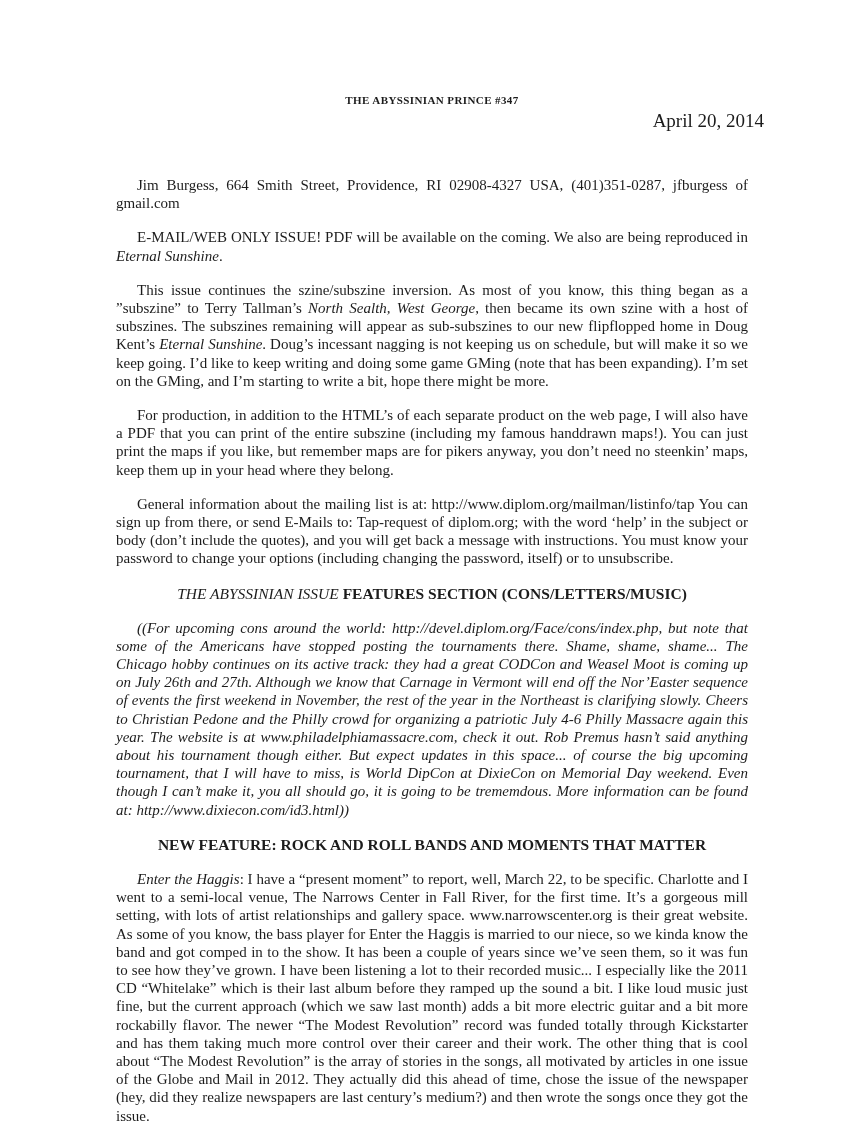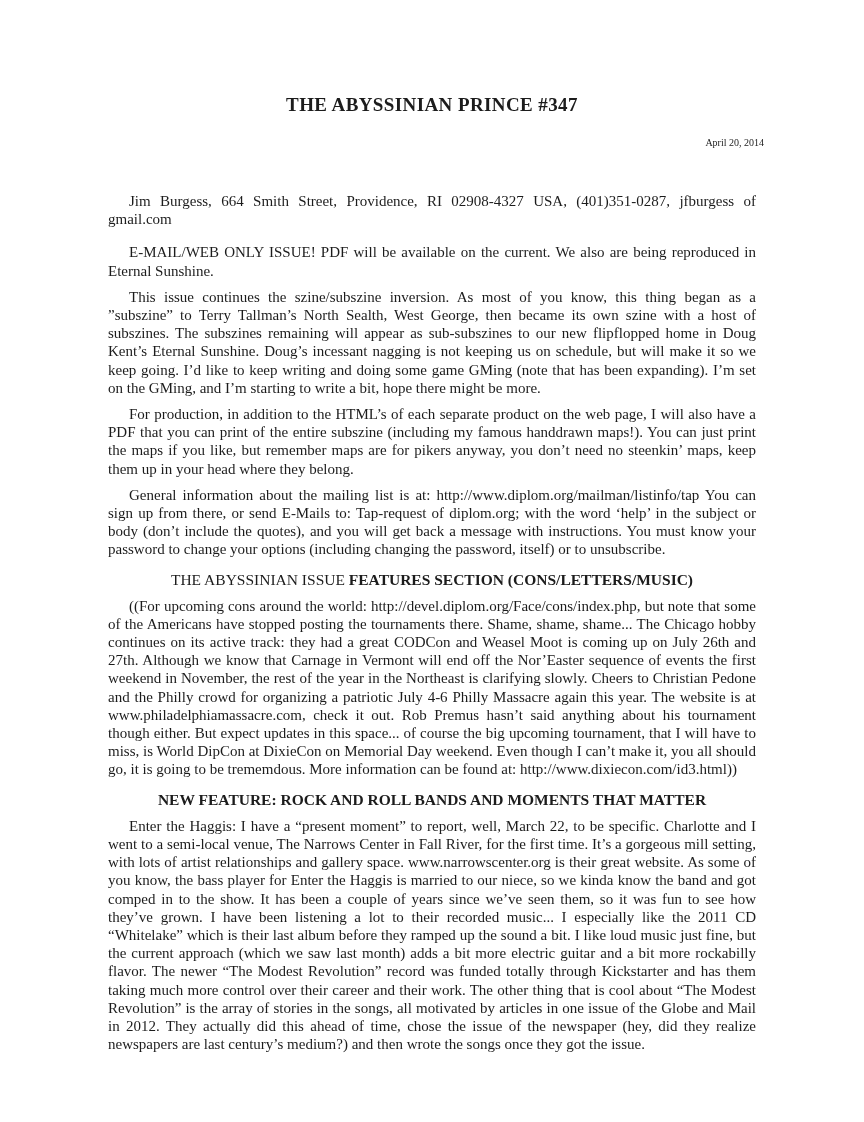--- a/index.html
+++ b/index.html
@@ -15,65 +15,65 @@
     font-family: "Liberation Serif", "DejaVu Serif", serif;
     overflow: hidden;
   }
   .page {
     position: absolute;
     left: 100px;
     top: 94px;
     width: 664px;
   }
   .doc-title {
-    font-size: 19px;
+    font-size: 11px;
     font-weight: bold;
     text-align: center;
-    margin: 0 0 21px 0;
+    margin: 0 0 4px 0;
     letter-spacing: 0.4px;
   }
   .doc-date {
-    font-size: 10px;
+    font-size: 19px;
     text-align: right;
     margin: 0 0 44px 0;
   }
   .doc-body p {
-    margin: 8px;
+    margin: 16px;
     font-size: 15px;
     line-height: 18.2px;
     text-align: justify;
   }
   .doc-body p.indent {
     text-indent: 21px;
   }
   .doc-body .space-before {
     margin-top: 10px;
   }
   .doc-body .space-before-lg {
     margin-top: 15px;
   }
   .doc-body h2.heading {
     font-size: 15.5px;
     font-weight: normal;
     text-align: center;
     margin: 11px 0 7px 0;
     line-height: 19px;
   }
-  .it { }
+  .it { font-style: italic; }
   .bf { font-weight: bold; }
 </style>
 </head>
 <body>
 
 <div class="page">
   <h1 class="doc-title">THE ABYSSINIAN PRINCE #347</h1>
   <div class="doc-date">April 20, 2014</div>
   <div class="doc-body">
       <p class="indent"><span>Jim Burgess, 664 Smith Street, Providence, RI 02908-4327 USA, (401)351-0287, jfburgess of gmail.com</span></p>
-      <p class="indent space-before-lg"><span>E-MAIL/WEB ONLY ISSUE! PDF will be available on the current. We also are being reproduced in </span><span class="it">Eternal Sunshine</span><span>.</span></p>
+      <p class="indent space-before-lg"><span>E-MAIL/WEB ONLY ISSUE! PDF will be available on the coming. We also are being reproduced in </span><span class="it">Eternal Sunshine</span><span>.</span></p>
       <p class="indent"><span>This issue continues the szine/subszine inversion. As most of you know, this thing began as a ”subszine” to Terry Tallman’s </span><span class="it">North Sealth, West George</span><span>, then became its own szine with a host of subszines. The subszines remaining will appear as sub-subszines to our new flipflopped home in Doug Kent’s </span><span class="it">Eternal Sunshine</span><span>. Doug’s incessant nagging is not keeping us on schedule, but will make it so we keep going. I’d like to keep writing and doing some game GMing (note that has been expanding). I’m set on the GMing, and I’m starting to write a bit, hope there might be more.</span></p>
       <p class="indent"><span>For production, in addition to the HTML’s of each separate product on the web page, I will also have a PDF that you can print of the entire subszine (including my famous handdrawn maps!). You can just print the maps if you like, but remember maps are for pikers anyway, you don’t need no steenkin’ maps, keep them up in your head where they belong.</span></p>
       <p class="indent"><span>General information about the mailing list is at: http://www.diplom.org/mailman/listinfo/tap You can sign up from there, or send E-Mails to: Tap-request of diplom.org; with the word ‘help’ in the subject or body (don’t include the quotes), and you will get back a message with instructions. You must know your password to change your options (including changing the password, itself) or to unsubscribe.</span></p>
       <h2 class="heading"><span class="it">THE ABYSSINIAN ISSUE</span><span class="bf"> FEATURES SECTION (CONS/LETTERS/MUSIC)</span></h2>
       <p class="indent"><span class="it">((For upcoming cons around the world: http://devel.diplom.org/Face/cons/index.php, but note that some of the Americans have stopped posting the tournaments there. Shame, shame, shame... The Chicago hobby continues on its active track: they had a great CODCon and Weasel Moot is coming up on July 26th and 27th. Although we know that Carnage in Vermont will end off the Nor’Easter sequence of events the first weekend in November, the rest of the year in the Northeast is clarifying slowly. Cheers to Christian Pedone and the Philly crowd for organizing a patriotic July 4-6 Philly Massacre again this year. The website is at www.philadelphiamassacre.com, check it out. Rob Premus hasn’t said anything about his tournament though either. But expect updates in this space... of course the big upcoming tournament, that I will have to miss, is World DipCon at DixieCon on Memorial Day weekend. Even though I can’t make it, you all should go, it is going to be trememdous. More information can be found at: http://www.dixiecon.com/id3.html))</span></p>
       <h2 class="heading"><span class="bf">NEW FEATURE: ROCK AND ROLL BANDS AND MOMENTS THAT MATTER</span></h2>
       <p class="indent"><span class="it">Enter the Haggis</span><span>: I have a “present moment” to report, well, March 22, to be specific. Charlotte and I went to a semi-local venue, The Narrows Center in Fall River, for the first time. It’s a gorgeous mill setting, with lots of artist relationships and gallery space. www.narrowscenter.org is their great website. As some of you know, the bass player for Enter the Haggis is married to our niece, so we kinda know the band and got comped in to the show. It has been a couple of years since we’ve seen them, so it was fun to see how they’ve grown. I have been listening a lot to their recorded music... I especially like the 2011 CD “Whitelake” which is their last album before they ramped up the sound a bit. I like loud music just fine, but the current approach (which we saw last month) adds a bit more electric guitar and a bit more rockabilly flavor. The newer “The Modest Revolution” record was funded totally through Kickstarter and has them taking much more control over their career and their work. The other thing that is cool about “The Modest Revolution” is the array of stories in the songs, all motivated by articles in one issue of the Globe and Mail in 2012. They actually did this ahead of time, chose the issue of the newspaper (hey, did they realize newspapers are last century’s medium?) and then wrote the songs once they got the issue.</span></p>
     </div>
 </div>
 

